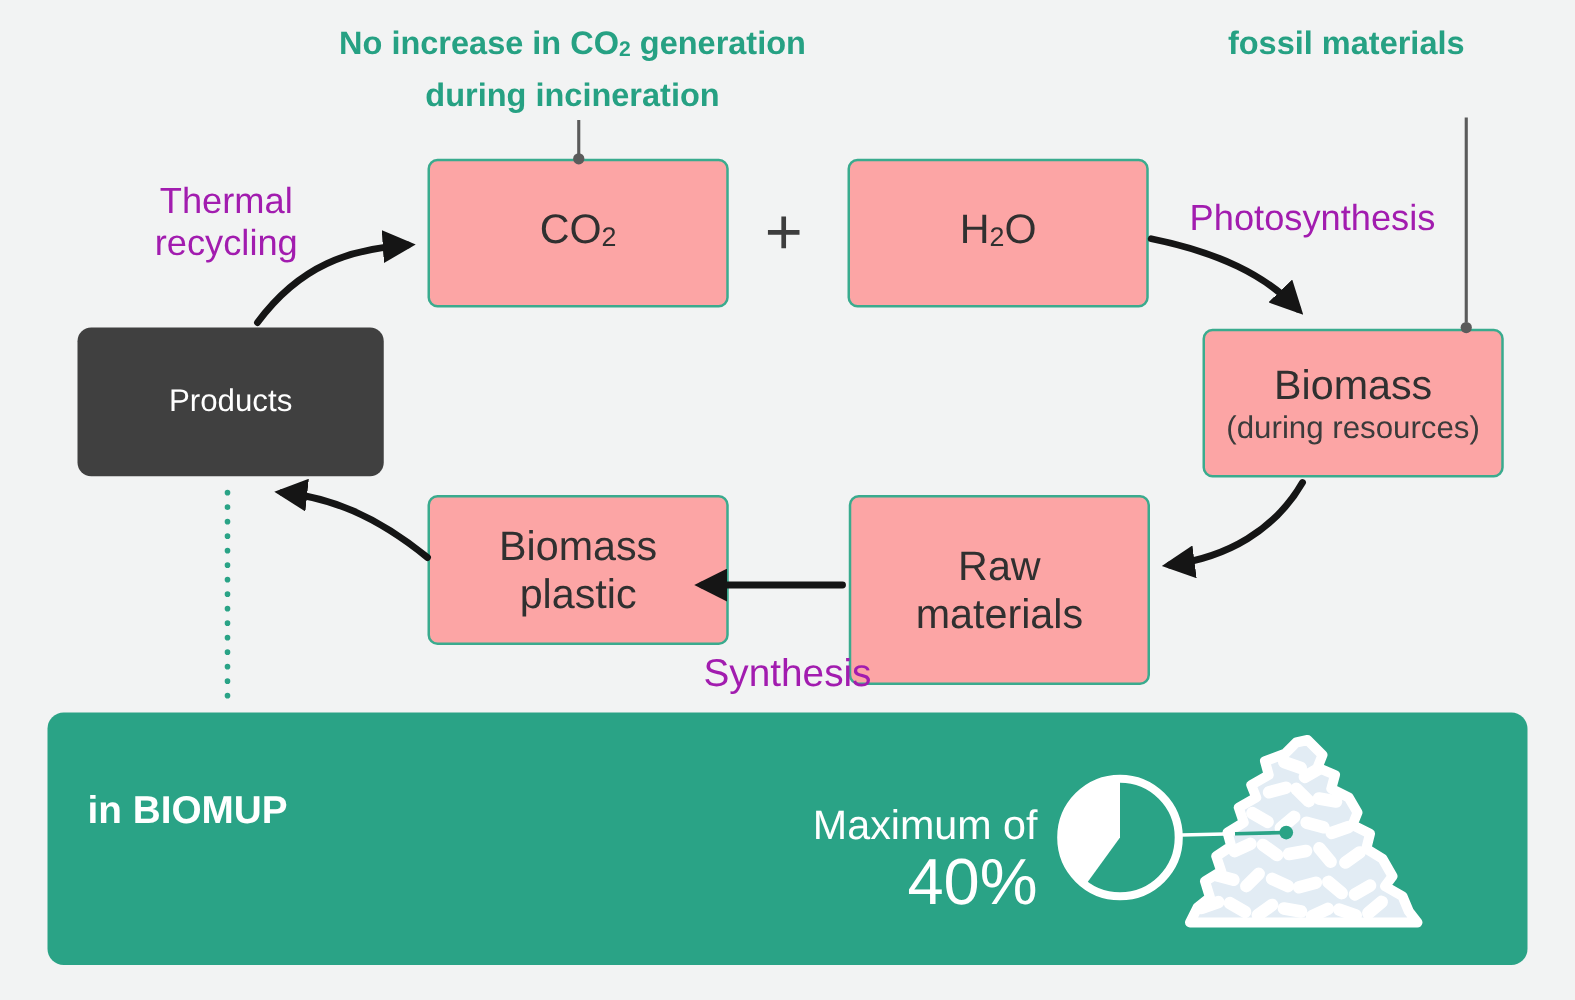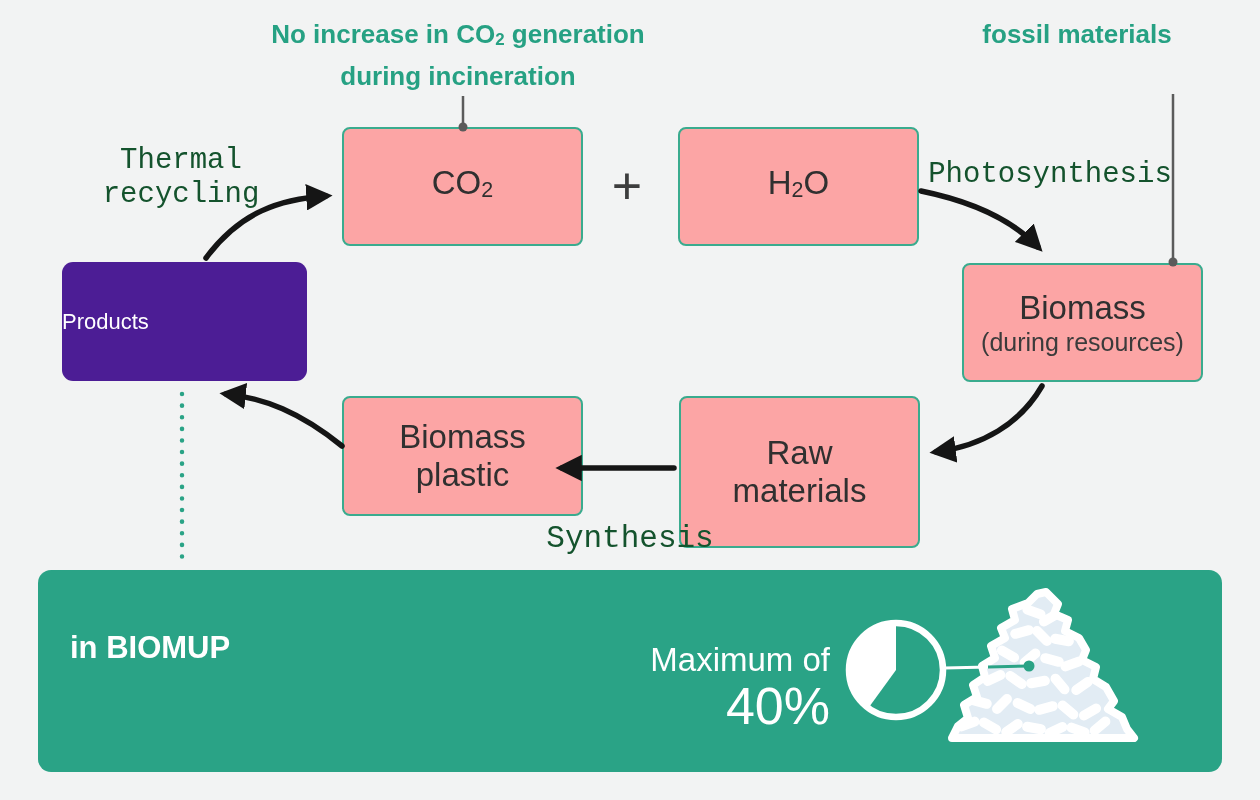--- a/index.html
+++ b/index.html
@@ -18,27 +18,27 @@
   .sub{font-size:0.65em;vertical-align:-0.12em;}
   
   .node{
     position:absolute;background:#fca5a5;border:2px solid #3aab8e;border-radius:8px;
     display:flex;flex-direction:column;align-items:center;justify-content:center;
     color:#303030;font-size:33px;line-height:38px;text-align:center;
     box-sizing:border-box;
   }
   .node .small{font-size:25px;line-height:30px;color:#3b3b3b;}
   .node-filled{
-    position:absolute;background:#4c1d95;border:none;border-radius:11px;
-    display:flex;align-items:center;justify-content:flex-start;
-    color:#ffffff;font-size:22px;
+    position:absolute;background:#404040;border:none;border-radius:11px;
+    display:flex;align-items:center;justify-content:center;
+    color:#ffffff;font-size:25px;
   }
   
   .flowlabel{
-    color:#14532d;font-size:29px;line-height:34px;text-align:center;font-family:Liberation Mono, monospace;
+    color:#a21caf;font-size:29px;line-height:34px;text-align:center;
   }
   .pluschar{color:#3d3d3d;font-size:52px;font-weight:400;text-align:center;line-height:52px;}
   
   .banner{
     position:absolute;left:38px;top:570px;width:1184px;height:202px;
     background:#2aa386;border-radius:13px;
   }
   .banner-heading{
     position:absolute;left:32px;top:57px;color:#ffffff;
     font-size:31px;font-weight:700;line-height:41px;

